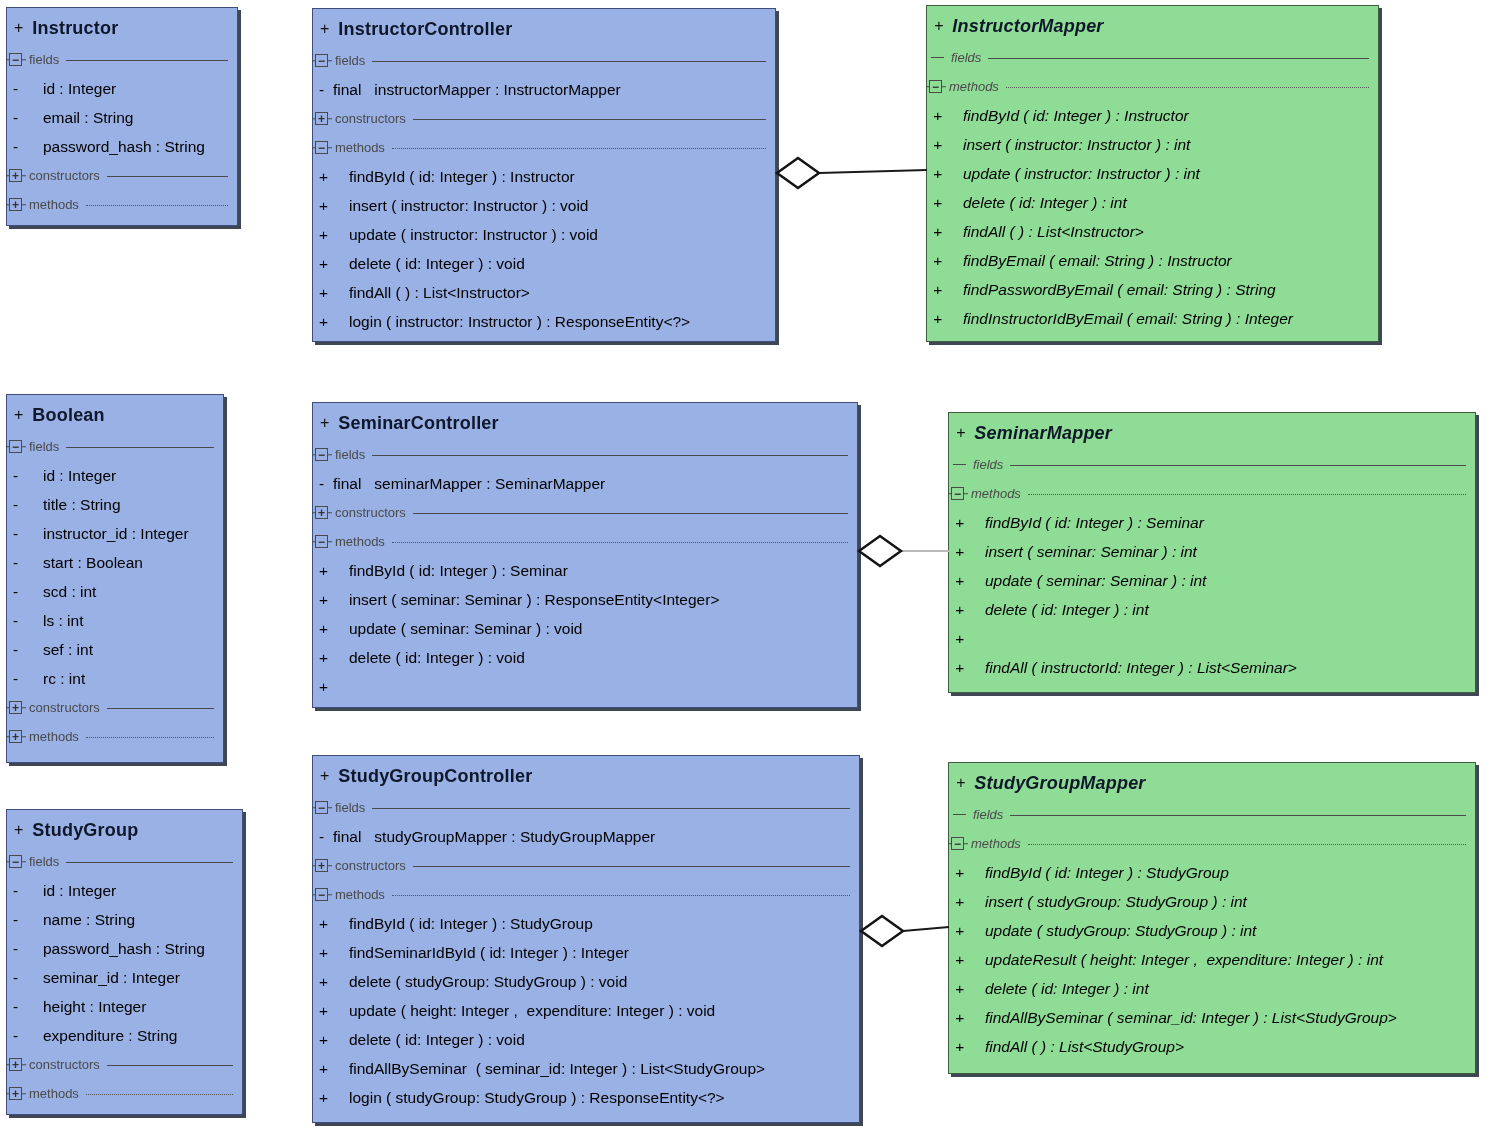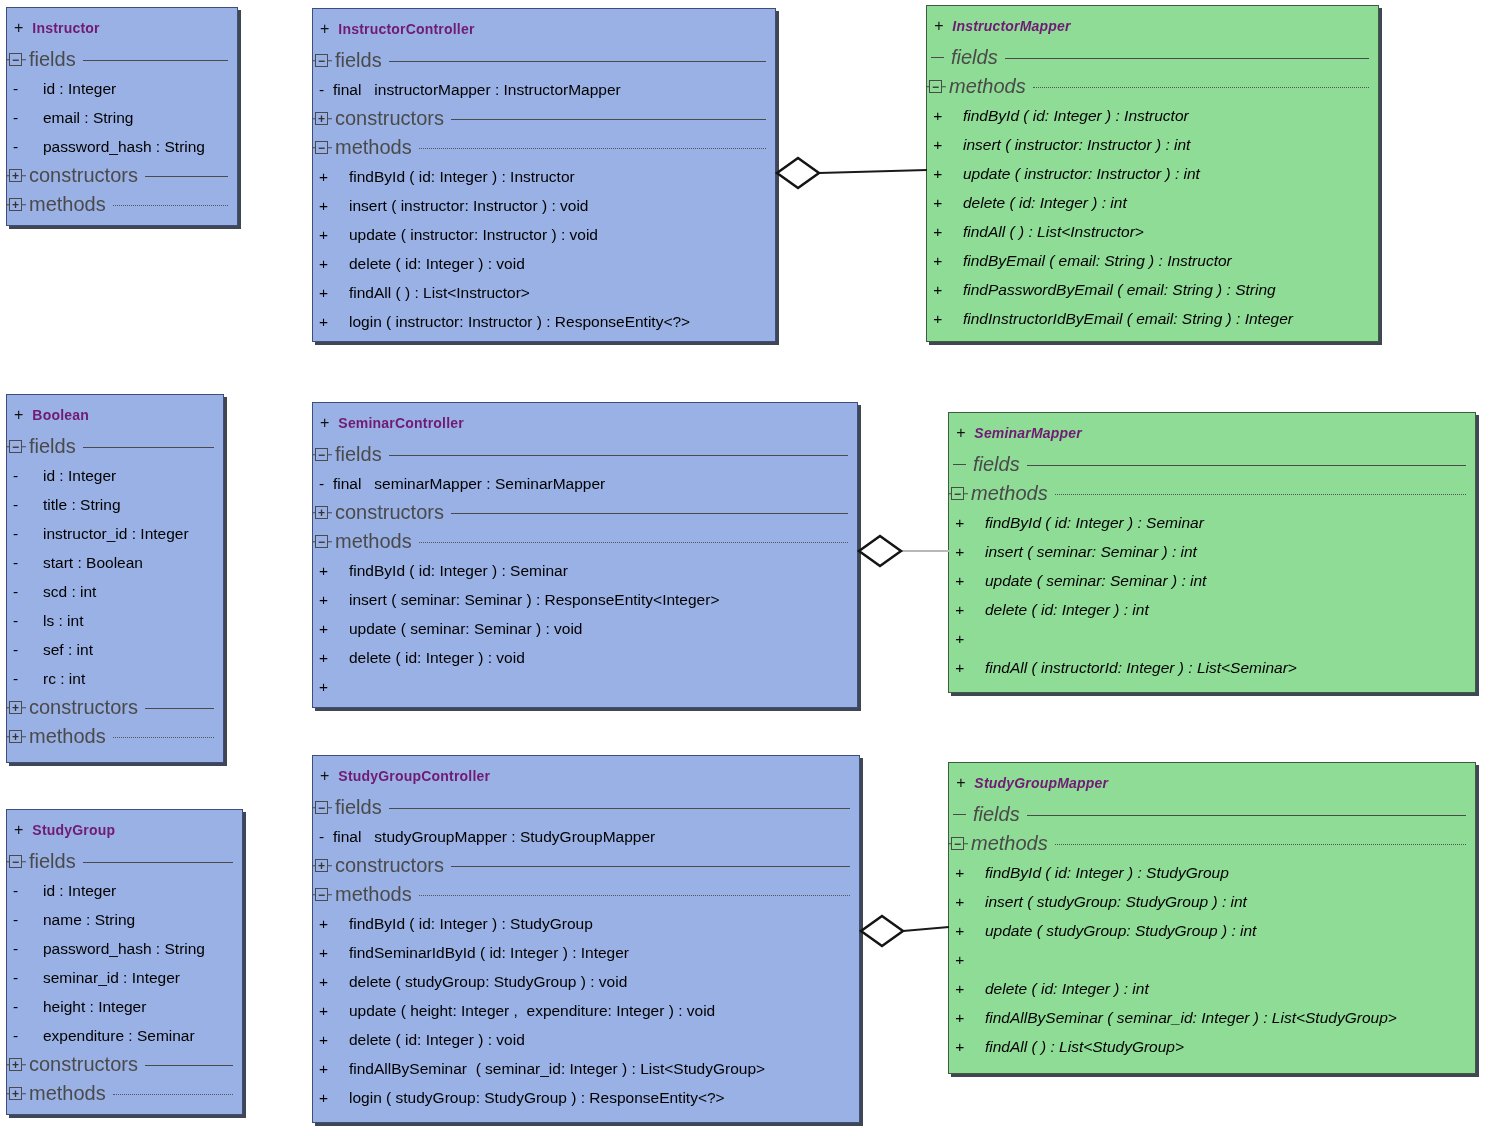--- a/index.html
+++ b/index.html
@@ -20,34 +20,34 @@
     box-shadow:3px 3px 0 var(--shadow);
   }
   .uml-box.green {
     background:var(--iface-fill); border-color:var(--iface-border);
     box-shadow:3px 3px 0 var(--shadow);
     font-style:italic;
   }
 
   .title-row { display:flex; align-items:center; height:34px; padding:0 7px; }
   .title-vis { font-size:16px; color:#111; margin-right:9px; }
-  .title-text { font-size:14px; font-weight:700; color:#701a75; letter-spacing:.2px; }
+  .title-text { font-size:18px; font-weight:700; color:#0f172a; letter-spacing:.2px; }
 
   .section-row { display:flex; align-items:center; height:29px; padding:0 5px 0 2px; color:#4a4a4a; }
   .sq {
     width:13px; height:13px; border:1.5px solid #4a4a4a; flex:none;
     display:flex; align-items:center; justify-content:center;
     font-size:12px; font-weight:700; line-height:10px; color:#333;
     position:relative; font-style:normal; background:transparent;
   }
   .sq::before, .sq::after { content:''; position:absolute; top:50%; width:4px; height:1.5px; background:#4a4a4a; transform:translateY(-50%); }
   .sq::before { left:-4.5px; }
   .sq::after  { right:-4.5px; }
   .dash-icon { width:13px; height:1.8px; background:#4a4a4a; flex:none; margin-left:2px; }
-  .section-label { font-size:20px; margin:0 7px 0 7px; white-space:pre; }
+  .section-label { font-size:13px; margin:0 7px 0 7px; white-space:pre; }
   .section-line { flex:1; height:0; border-top:1.8px solid #4a4a4a; margin:1px 4px 0 0; }
   .section-line.dotted { border-top:1.8px dotted #555; }
 
   .member-row { display:flex; align-items:center; height:29px; padding:0 6px; font-size:15.5px; color:#000; }
   .member-vis { width:30px; flex:none; white-space:pre; }
   .member-row.tight .member-vis { width:14px; }
   .member-text { white-space:pre; }
 </style>
 </head>
 <body>
@@ -344,21 +344,21 @@
       <div class="member-row">
         <span class="member-vis">-</span>
         <span class="member-text">seminar_id : Integer</span>
       </div>
       <div class="member-row">
         <span class="member-vis">-</span>
         <span class="member-text">height : Integer</span>
       </div>
       <div class="member-row">
         <span class="member-vis">-</span>
-        <span class="member-text">expenditure : Seminar</span>
+        <span class="member-text">expenditure : String</span>
       </div>
       <div class="section-row">
         <span class="sq">+</span>
         <span class="section-label">constructors</span>
         <span class="section-line"></span>
       </div>
       <div class="section-row">
         <span class="sq">+</span>
         <span class="section-label">methods</span>
         <span class="section-line dotted"></span>
@@ -439,20 +439,21 @@
       <div class="member-row">
         <span class="member-vis">+</span>
         <span class="member-text">insert ( studyGroup: StudyGroup ) : int</span>
       </div>
       <div class="member-row">
         <span class="member-vis">+</span>
         <span class="member-text">update ( studyGroup: StudyGroup ) : int</span>
       </div>
       <div class="member-row">
         <span class="member-vis">+</span>
+        <span class="member-text">updateResult ( height: Integer ,&nbsp; expenditure: Integer ) : int</span>
       </div>
       <div class="member-row">
         <span class="member-vis">+</span>
         <span class="member-text">delete ( id: Integer ) : int</span>
       </div>
       <div class="member-row">
         <span class="member-vis">+</span>
         <span class="member-text">findAllBySeminar ( seminar_id: Integer ) : List&lt;StudyGroup&gt;</span>
       </div>
       <div class="member-row">

